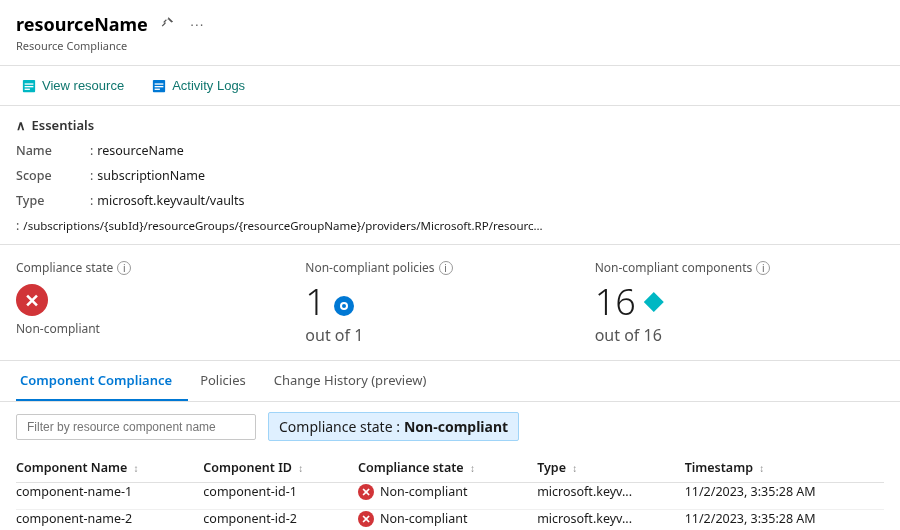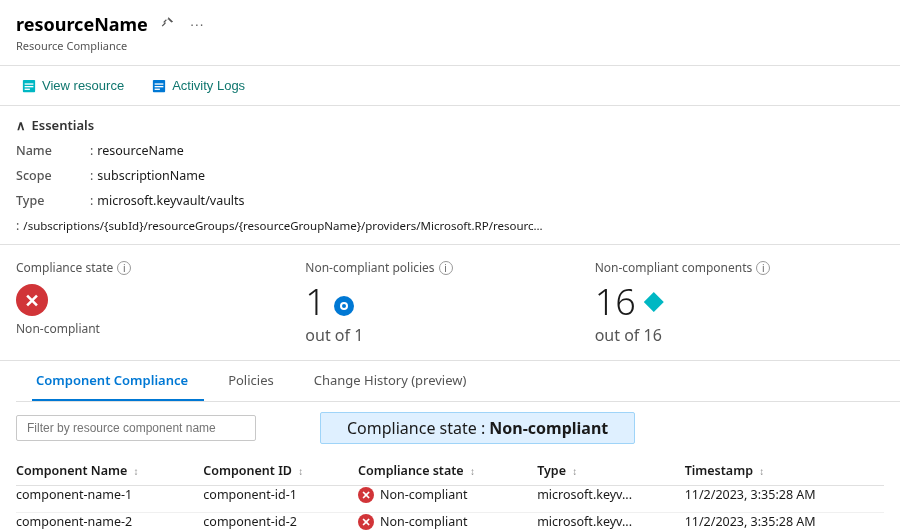--- a/index.html
+++ b/index.html
@@ -192,66 +192,64 @@
       width: 20px;
       height: 20px;
       background: #00b7c3;
       clip-path: polygon(50% 0%, 100% 50%, 50% 100%, 0% 50%);
       display: inline-block;
     }
 
     
     .tabs {
       display: flex;
-      gap: 12px;
+      gap: 0;
       padding: 0 16px;
       border-bottom: 1px solid #e0e0e0;
-      margin-left: 16px;
     }
     .tab {
       padding: 10px 16px 10px 4px;
       font-size: 13px;
       cursor: pointer;
       color: #555;
       border-bottom: 2px solid transparent;
       margin-right: 8px;
     }
     .tab.active {
       color: #0078d4;
       border-bottom: 2px solid #0078d4;
       font-weight: 600;
     }
 
     
     .filter-bar {
       display: flex;
       align-items: center;
-      gap: 28px;
+      gap: 12px;
       padding: 10px 16px;
     }
     .filter-input {
       border: 1px solid #c8c8c8;
       border-radius: 2px;
       padding: 5px 10px;
       font-size: 12px;
       color: #555;
       width: 240px;
       outline: none;
     }
     .filter-tag {
       background: #dff0ff;
       border: 1px solid #9fd4f8;
       border-radius: 2px;
-      padding: 4px 26px;
-      font-size: 16px;
+      padding: 4px 10px;
+      font-size: 14px;
       color: #1a1a1a;
       display: flex;
       align-items: center;
       gap: 4px;
-      margin-left: 36px;
     }
     .filter-tag-bold { font-weight: 700; }
 
     
     .table-container {
       padding: 0 16px;
     }
     table {
       width: 100%;
       border-collapse: collapse;

